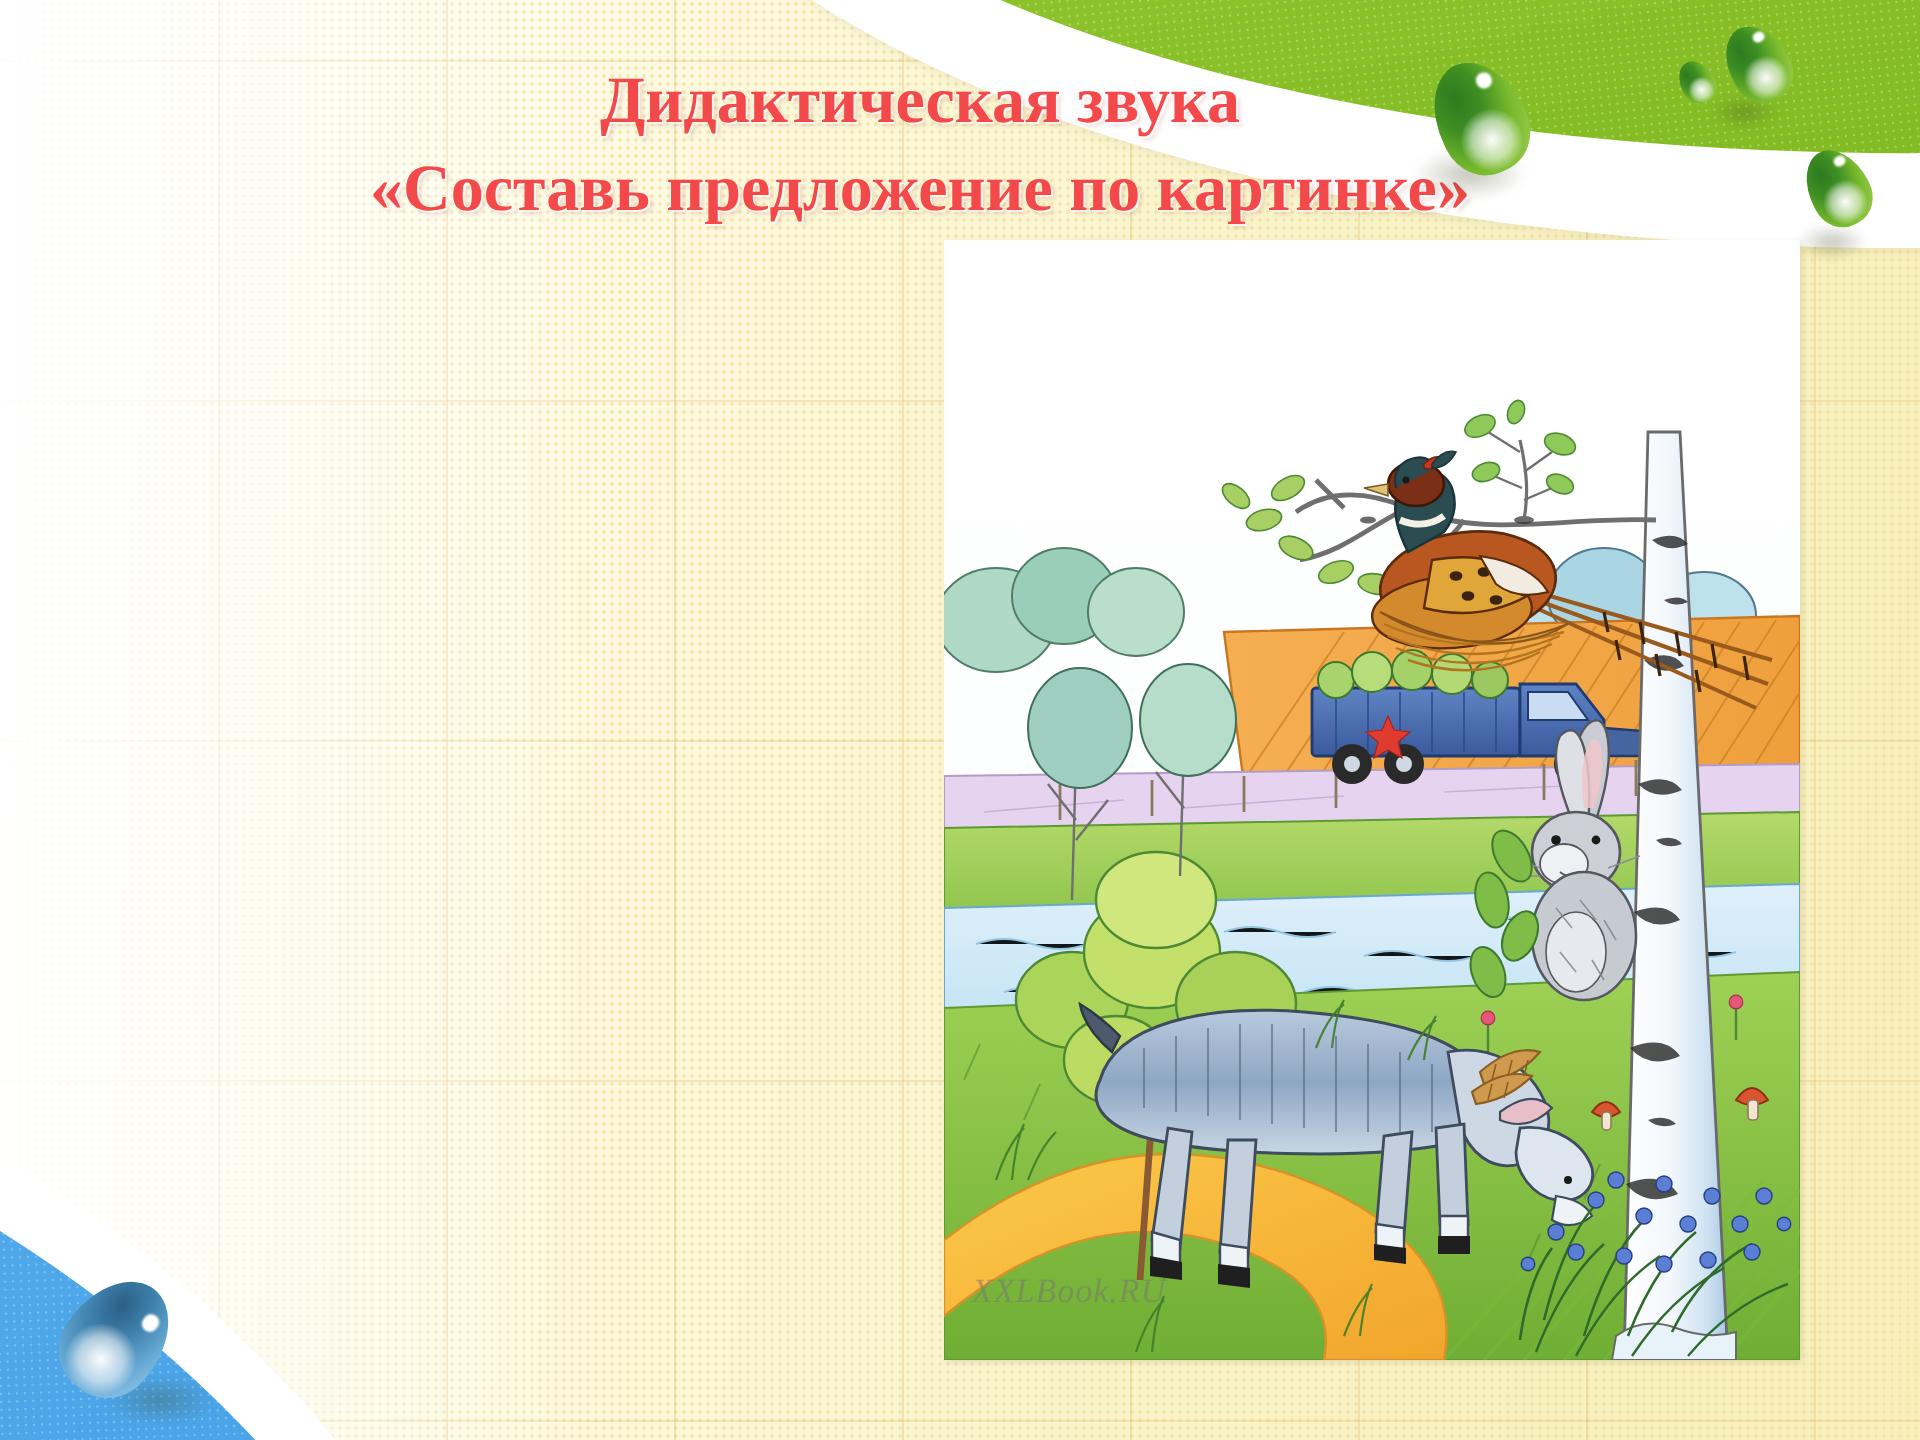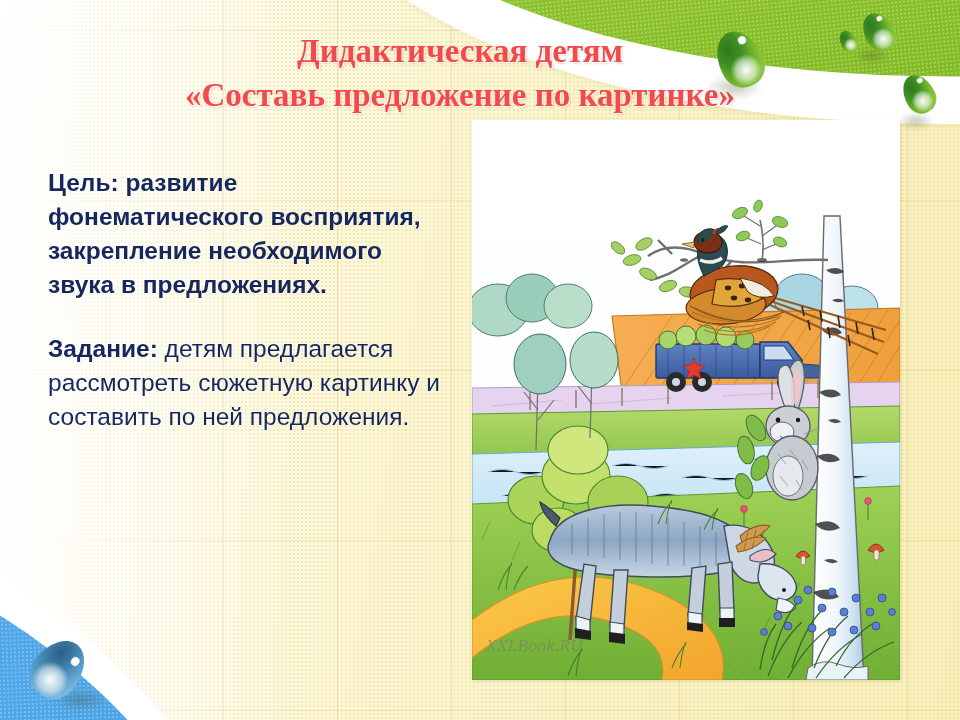--- a/index.html
+++ b/index.html
@@ -200,29 +200,24 @@
     <div class="spec" style="left:64%; top:14%;"></div>
   </div>
 
   <div class="dshadow" style="left:52px; top:688px; width:56px; height:24px; z-index:9;"></div>
   <div class="drop dropB" style="left:34px; top:638px; width:48px; height:62px; transform:rotate(38deg); z-index:10;">
     <div class="hi" style="left:14%; top:42%; width:74%; height:58%;"></div>
     <div class="spec" style="left:60%; top:16%;"></div>
   </div>
 
   <div class="title">
-    <span>Дидактическая детям</span>
+    <span>Дидактическая звука</span>
     <span class="l2">«Составь предложение по картинке»</span>
   </div>
 
-  <div class="body-text">
-    <p class="p-goal">Цель: развитие фонематического восприятия, закрепление необходимого звука в предложениях.</p>
-    <div class="gap"></div>
-    <p class="p-task"><span class="lbl">Задание:</span><span> детям предлагается рассмотреть сюжетную картинку и составить по ней предложения.</span></p>
-  </div>
 
   <div class="pic-frame">
     <svg class="pic" viewBox="0 0 428 560" preserveAspectRatio="none">
       <defs>
         <linearGradient id="sky" x1="0" y1="0" x2="0" y2="1">
           <stop offset="0" stop-color="#ffffff"></stop>
             <stop offset="1" stop-color="#fbfdff"></stop>
         </linearGradient>
         <linearGradient id="fieldg" x1="0" y1="0" x2="1" y2="0">
           <stop offset="0" stop-color="#f5ae52"></stop>

